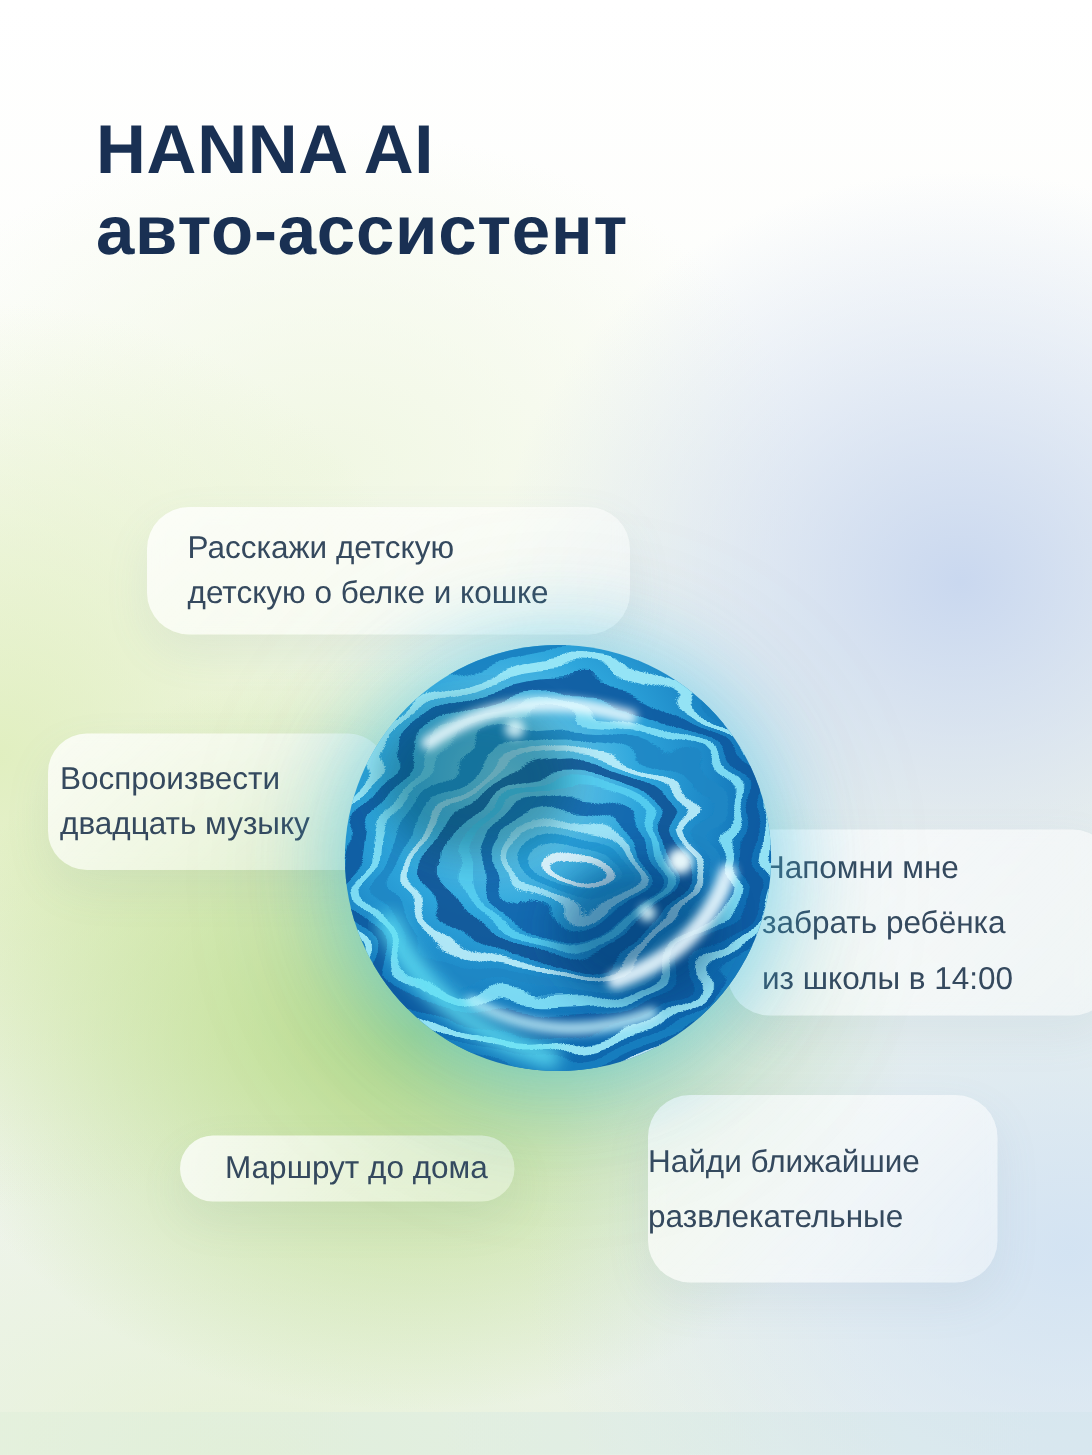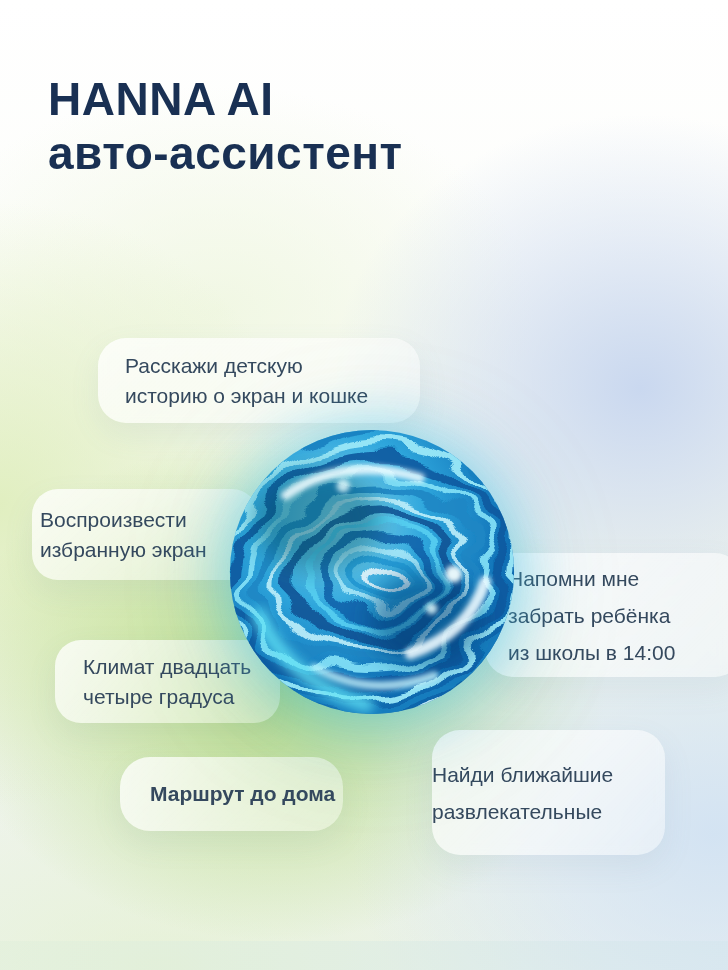--- a/index.html
+++ b/index.html
@@ -16,21 +16,21 @@
       radial-gradient(430px 380px at 88% 40%, rgba(199,214,239,0.95), rgba(199,214,239,0) 72%),
       radial-gradient(520px 430px at 98% 86%, rgba(206,224,243,0.85), rgba(206,224,243,0) 70%),
       radial-gradient(470px 360px at 38% 71%, rgba(173,214,112,0.85), rgba(173,214,112,0) 70%),
       radial-gradient(430px 420px at 0% 52%, rgba(221,237,184,0.85), rgba(221,237,184,0) 72%),
       radial-gradient(600px 300px at 22% 100%, rgba(228,241,206,0.75), rgba(228,241,206,0) 75%),
       radial-gradient(420px 300px at 30% 32%, rgba(238,246,222,0.8), rgba(238,246,222,0) 75%),
       linear-gradient(180deg, #ffffff 0%, #fcfdfa 28%, #f3f7ec 58%, #eef3f1 100%);
   }
   .headline {
     position: absolute;
-    left: 48px; top: 72px;
+    left: 64px; top: 72px;
     color: #193053;
     font-weight: bold;
     font-size: 46px;
     line-height: 54px;
     letter-spacing: 0.5px;
   }
   .headline .hl-line { display: block; }
   .bubble {
     position: absolute;
     display: flex;
@@ -47,21 +47,21 @@
     line-height: 30px;
   }
   .bubble .b-line { display: block; white-space: nowrap; }
   .bubble.roomy { line-height: 37px; }
 
   .bubble-story   { left: 98px;  top: 338px; width: 322px; height: 85px;  padding-left: 27px; }
   .bubble-screen  { left: 450px; top: 397px; width: 204px; height: 63px;  padding-left: 28px; border-radius: 30px; }
   .bubble-music   { left: 32px;  top: 489px; width: 226px; height: 91px;  padding-left: 8px; border-radius: 26px; }
   .bubble-remind  { left: 485px; top: 553px; width: 258px; height: 124px; padding-left: 23px; }
   .bubble-climate { left: 55px;  top: 640px; width: 225px; height: 83px;  padding-left: 28px; border-radius: 26px; }
-  .bubble-route   { left: 120px; top: 757px; width: 223px; height: 74px;  padding-left: 30px; border-radius: 30px; font-weight: bold; }
+  .bubble-route   { left: 120px; top: 757px; width: 223px; height: 44px;  padding-left: 30px; border-radius: 30px; }
   .bubble-places  { left: 432px; top: 730px; width: 233px; height: 125px; }
 
   .orb-wrap {
     position: absolute;
     left: 224px; top: 428px;
     width: 296px; height: 288px;
   }
   .orb-wrap svg {
     filter: drop-shadow(0 0 28px rgba(70,205,235,0.50)) drop-shadow(0 14px 44px rgba(30,150,210,0.30));
   }
@@ -76,39 +76,35 @@
 
 <div class="stage">
 
   <div class="headline">
     <span class="hl-line">HANNA AI</span>
     <span class="hl-line">авто-ассистент</span>
   </div>
 
   <div class="bubble bubble-story">
     <span class="b-line">Расскажи детскую</span>
-    <span class="b-line">историю о экран и кошке</span>
+    <span class="b-line">детскую о белке и кошке</span>
   </div>
 
 
   <div class="bubble bubble-music">
     <span class="b-line">Воспроизвести</span>
-    <span class="b-line">избранную экран</span>
+    <span class="b-line">двадцать музыку</span>
   </div>
 
   <div class="bubble bubble-remind roomy">
     <span class="b-line">Напомни мне</span>
     <span class="b-line">забрать ребёнка</span>
     <span class="b-line">из школы в 14:00</span>
   </div>
 
-  <div class="bubble bubble-climate">
-    <span class="b-line">Климат двадцать</span>
-    <span class="b-line">четыре градуса</span>
-  </div>
 
   <div class="bubble bubble-route">
     <span class="b-line">Маршрут до дома</span>
   </div>
 
   <div class="bubble bubble-places roomy">
     <span class="b-line">Найди ближайшие</span>
     <span class="b-line">развлекательные</span>
   </div>
 

